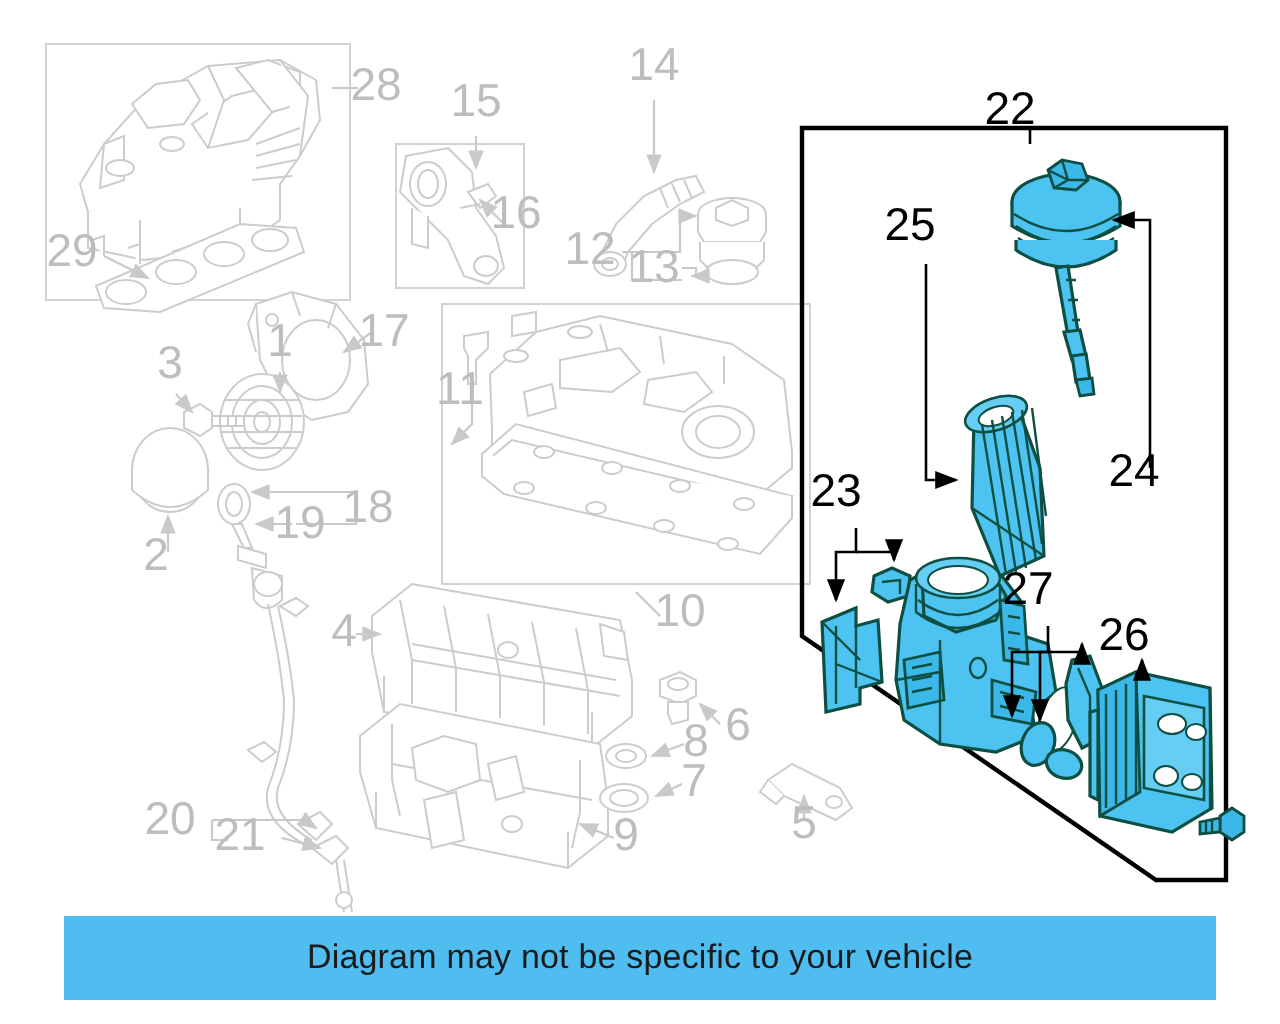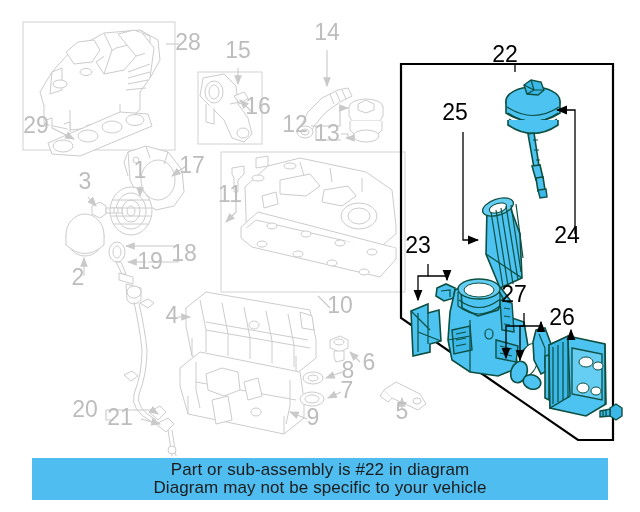--- a/index.html
+++ b/index.html
@@ -371,17 +371,16 @@
         <text x="455" y="120" class="lbl-dark" text-anchor="middle">25</text>
         <text x="562" y="325" class="lbl-dark" text-anchor="middle">26</text>
         <text x="514" y="302" class="lbl-dark" text-anchor="middle">27</text>
         <text x="188" y="50" class="lbl-gray" text-anchor="middle">28</text>
         <text x="36" y="133" class="lbl-gray" text-anchor="middle">29</text>
       </g>
 
   </svg>
 
   <div class="banner">
-    <div>Part or sub-assembly is #22 in diagram</div>
     <div>Diagram may not be specific to your vehicle</div>
   </div>
 
 </div>
 
 </body></html>

